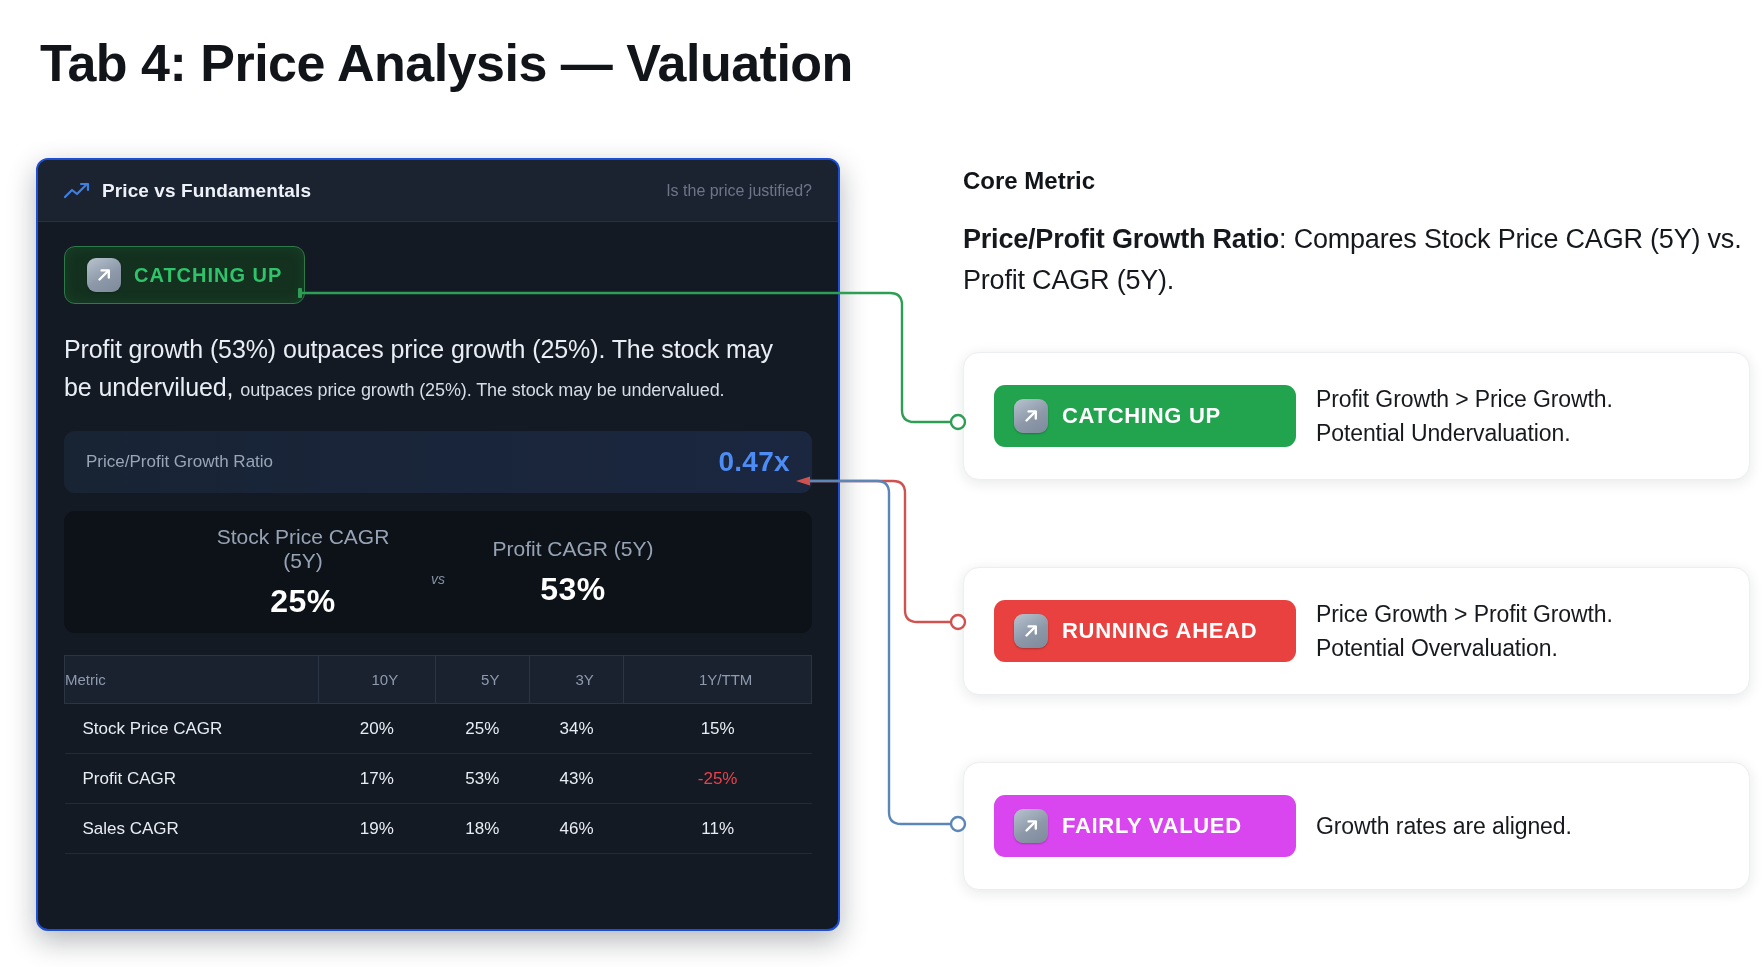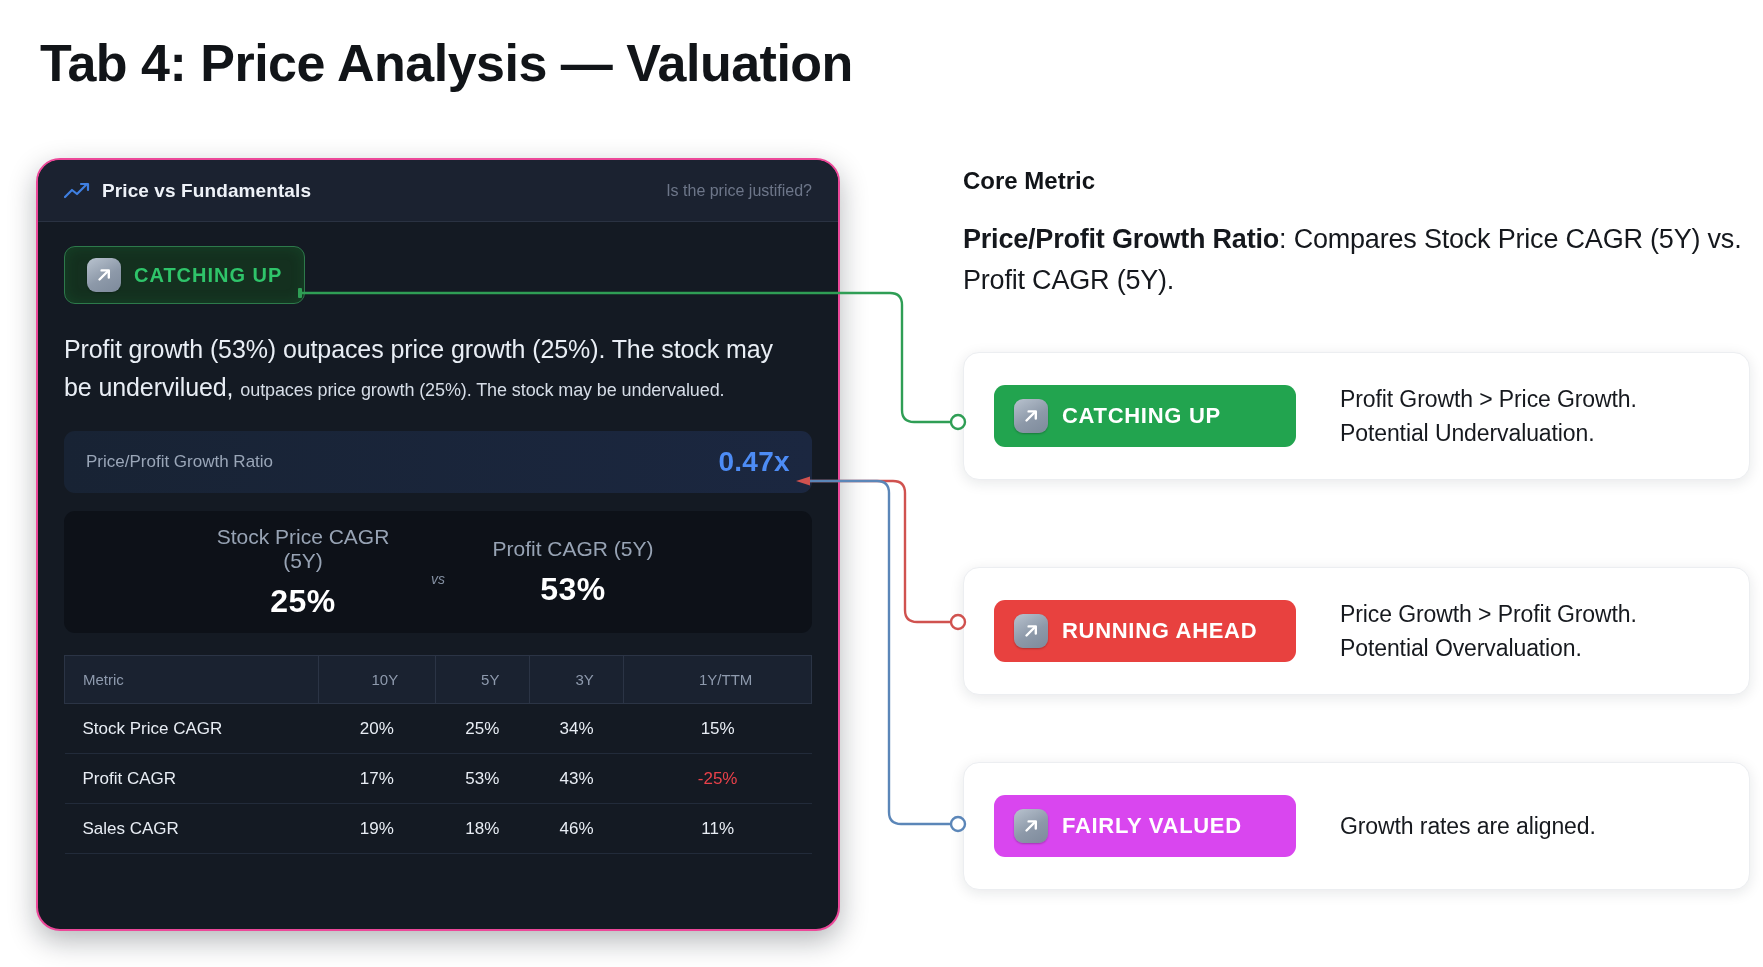--- a/index.html
+++ b/index.html
@@ -21,22 +21,22 @@
     color: #111418;
     white-space: nowrap;
   }
 
   
   .dark-card {
     position: absolute;
     left: 36px; top: 158px;
     width: 804px; height: 773px;
     background: #141a23;
-    border: 2px solid #ec4899;
-    border-radius: 24px;
+    border: 2px solid #1d4ed8;
+    border-radius: 12px;
     overflow: hidden;
     box-shadow: 0 10px 28px rgba(10,15,25,0.30);
   }
   .dc-header {
     height: 62px;
     background: #1b2230;
     border-bottom: 1px solid #2a3242;
     display: flex;
     align-items: center;
     padding: 0 26px;
@@ -122,21 +122,21 @@
   
   .tbl { margin-top: 22px; width: 100%; border-collapse: collapse; }
   .tbl thead th {
     background: #1a2230;
     border: 1px solid #2b3445;
     font-size: 15px; font-weight: 400; color: #8e9aad;
     height: 48px;
     text-align: center;
     padding-left: 16px;
   }
-  .tbl thead th.first { text-align: left; padding-left: 18px; width: 254px; }
+  .tbl thead th.first { text-align: left; padding-left: 0; width: 254px; }
   .tbl tbody td {
     height: 50px;
     font-size: 17px; color: #e8edf4;
     text-align: center;
     border-bottom: 1px solid #222b3a;
   }
   .tbl tbody td.first { text-align: left; padding-left: 18px; }
   .tbl tbody td.neg { color: #e8414a; }
 
   
@@ -167,21 +167,21 @@
     display: inline-flex; align-items: center; gap: 14px;
     height: 62px; padding: 0 26px 0 20px;
     border-radius: 11px; flex: 0 0 auto;
     width: 302px;
   }
   .pill .pill-text {
     font-size: 22px; font-weight: 700; color: #ffffff; letter-spacing: .7px;
     white-space: nowrap;
   }
   .legend-desc {
-    margin-left: 44px;
+    margin-left: 20px;
     font-size: 23px; line-height: 34px; color: #16191e; letter-spacing: -0.1px;
   }
 
   
   .connectors {
     position: absolute; left: 0; top: 0; width: 1763px; height: 967px;
     pointer-events: none;
   }
 </style>
 </head>

